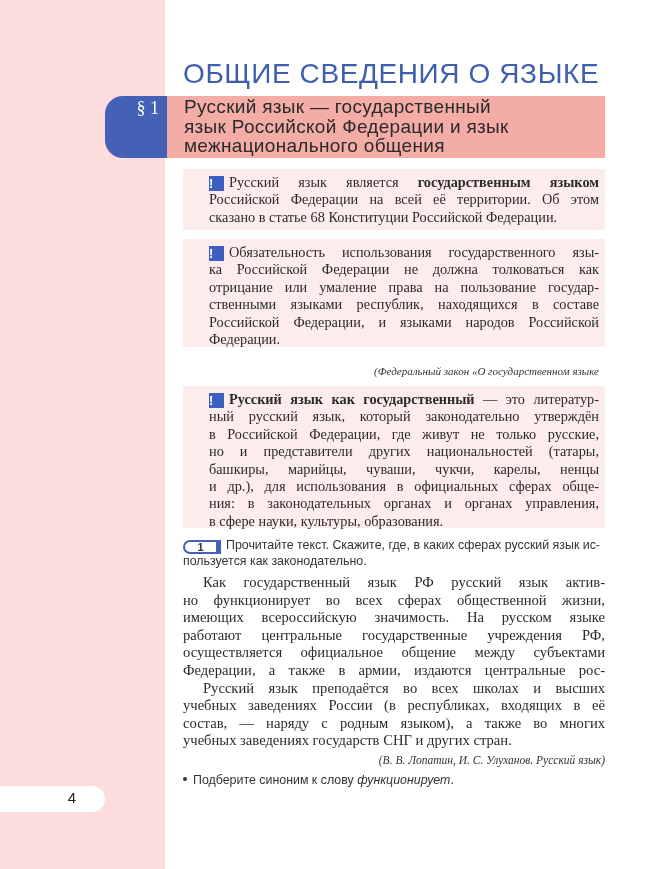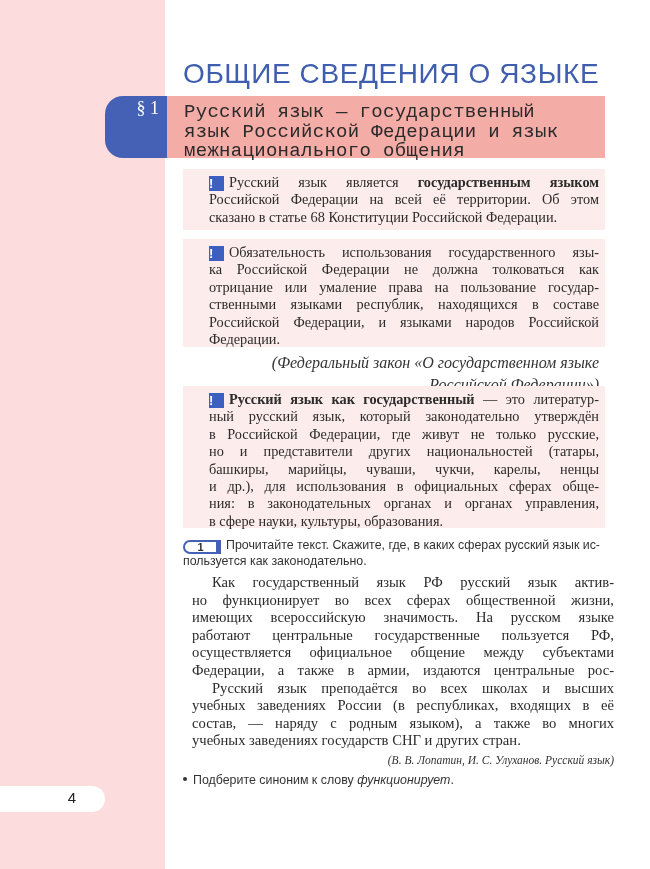--- a/index.html
+++ b/index.html
@@ -31,60 +31,60 @@
     }
     .section-mark {
       position: absolute; right: 8px; top: 2px; color: #fff;
       font-family: "Liberation Serif", serif; font-size: 18px;
     }
     .section-header {
       position: absolute; left: 167px; top: 96px; width: 438px; height: 62px;
       background: #f4aca7;
     }
     .section-title {
-      position: absolute; left: 17px; top: 7px; width: 420px;
-      font-family: Liberation Mono, monospace; font-size: 19px; line-height: 19.5px;
+      position: absolute; left: 17px; top: 1px; width: 420px;
+      font-family: Liberation Sans, sans-serif; font-size: 19px; line-height: 19.5px;
       color: #2a2a2a; letter-spacing: 0.3px;
     }
     .section-title span { display: block; white-space: nowrap; }
 
     .note-box {
       position: absolute; left: 183px; width: 422px;
       background: #fdecec; padding: 5px 6px 6px 6px;
       font-family: "Liberation Serif", serif; font-size: 14.3px; line-height: 17.4px;
       color: #2b2b2b; text-align: justify;
     }
     .note-box .line { display: block; text-align: justify; text-align-last: justify; white-space: nowrap; padding-left: 20px; }
     .note-box .line.last { text-align-last: left; }
     .alert-icon {
       display: inline-block; width: 15px; height: 15px; background: #3d5fc0;
       color: #fff; font-family: "Liberation Sans", sans-serif; font-weight: bold;
       font-size: 13px; line-height: 15px; text-align: center; vertical-align: -1px;
       margin-right: 5px;
     }
     .bold { font-weight: bold; }
     .source {
-      display: block; text-align: right; font-style: italic; font-size: 16px; line-height: 14px;
-      color: #333; padding-right: 0px; margin-top: 8px;
+      display: block; text-align: right; font-style: italic; font-size: 11px; line-height: 14px;
+      color: #333; padding-right: 0px; margin-top: 16px;
     }
 
     .exercise {
       position: absolute; left: 183px; top: 538px; width: 425px;
       font-family: "Liberation Sans", sans-serif; font-size: 12.4px; line-height: 15.5px; color: #333;
     }
     .exercise .line { display: block; white-space: nowrap; }
     .exercise-badge {
       display: inline-block; position: relative; width: 38px; height: 14px;
       border: 2px solid #4561b6; border-right: 5px solid #4561b6; border-radius: 8px 0 0 8px;
       vertical-align: -2px; margin-right: 5px; text-align: center;
       font-size: 11px; line-height: 10px; color: #333; font-weight: bold;
     }
 
     .reading {
-      position: absolute; left: 192px; top: 574px; width: 422px;
+      position: absolute; left: 183px; top: 574px; width: 422px;
       font-family: "Liberation Serif", serif; font-size: 14.6px; line-height: 17.6px; color: #2b2b2b;
     }
     .reading .line { display: block; text-align: justify; text-align-last: justify; white-space: nowrap; }
     .reading .line.indent { padding-left: 20px; }
     .reading .line.last { text-align-last: left; }
     .reading .source2 {
       display: block; text-align: right; font-style: italic; font-size: 11.5px; line-height: 16px; color: #333; margin-top: 2px;
     }
 
     .task {
@@ -146,21 +146,21 @@
 
 <div class="exercise">
   <span class="line"><span class="exercise-badge">1</span><span>Прочитайте текст. Скажите, где, в каких сферах русский язык ис-</span></span>
   <span class="line">пользуется как законодательно.</span>
 </div>
 
 <div class="reading">
   <span class="line indent">Как государственный язык РФ русский язык актив-</span>
   <span class="line">но функционирует во всех сферах общественной жизни,</span>
   <span class="line">имеющих всероссийскую значимость. На русском языке</span>
-  <span class="line">работают центральные государственные пользуется РФ,</span>
+  <span class="line">работают центральные государственные учреждения РФ,</span>
   <span class="line">осуществляется официальное общение между субъектами</span>
   <span class="line">Федерации, а также в армии, издаются центральные рос-</span>
   <span class="line indent">Русский язык преподаётся во всех школах и высших</span>
   <span class="line">учебных заведениях России (в республиках, входящих в её</span>
   <span class="line">состав, — наряду с родным языком), а также во многих</span>
   <span class="line last">учебных заведениях государств СНГ и других стран.</span>
   <span class="source2">(В. В. Лопатин, И. С. Улуханов. Русский язык)</span>
 </div>
 
 <div class="task">

